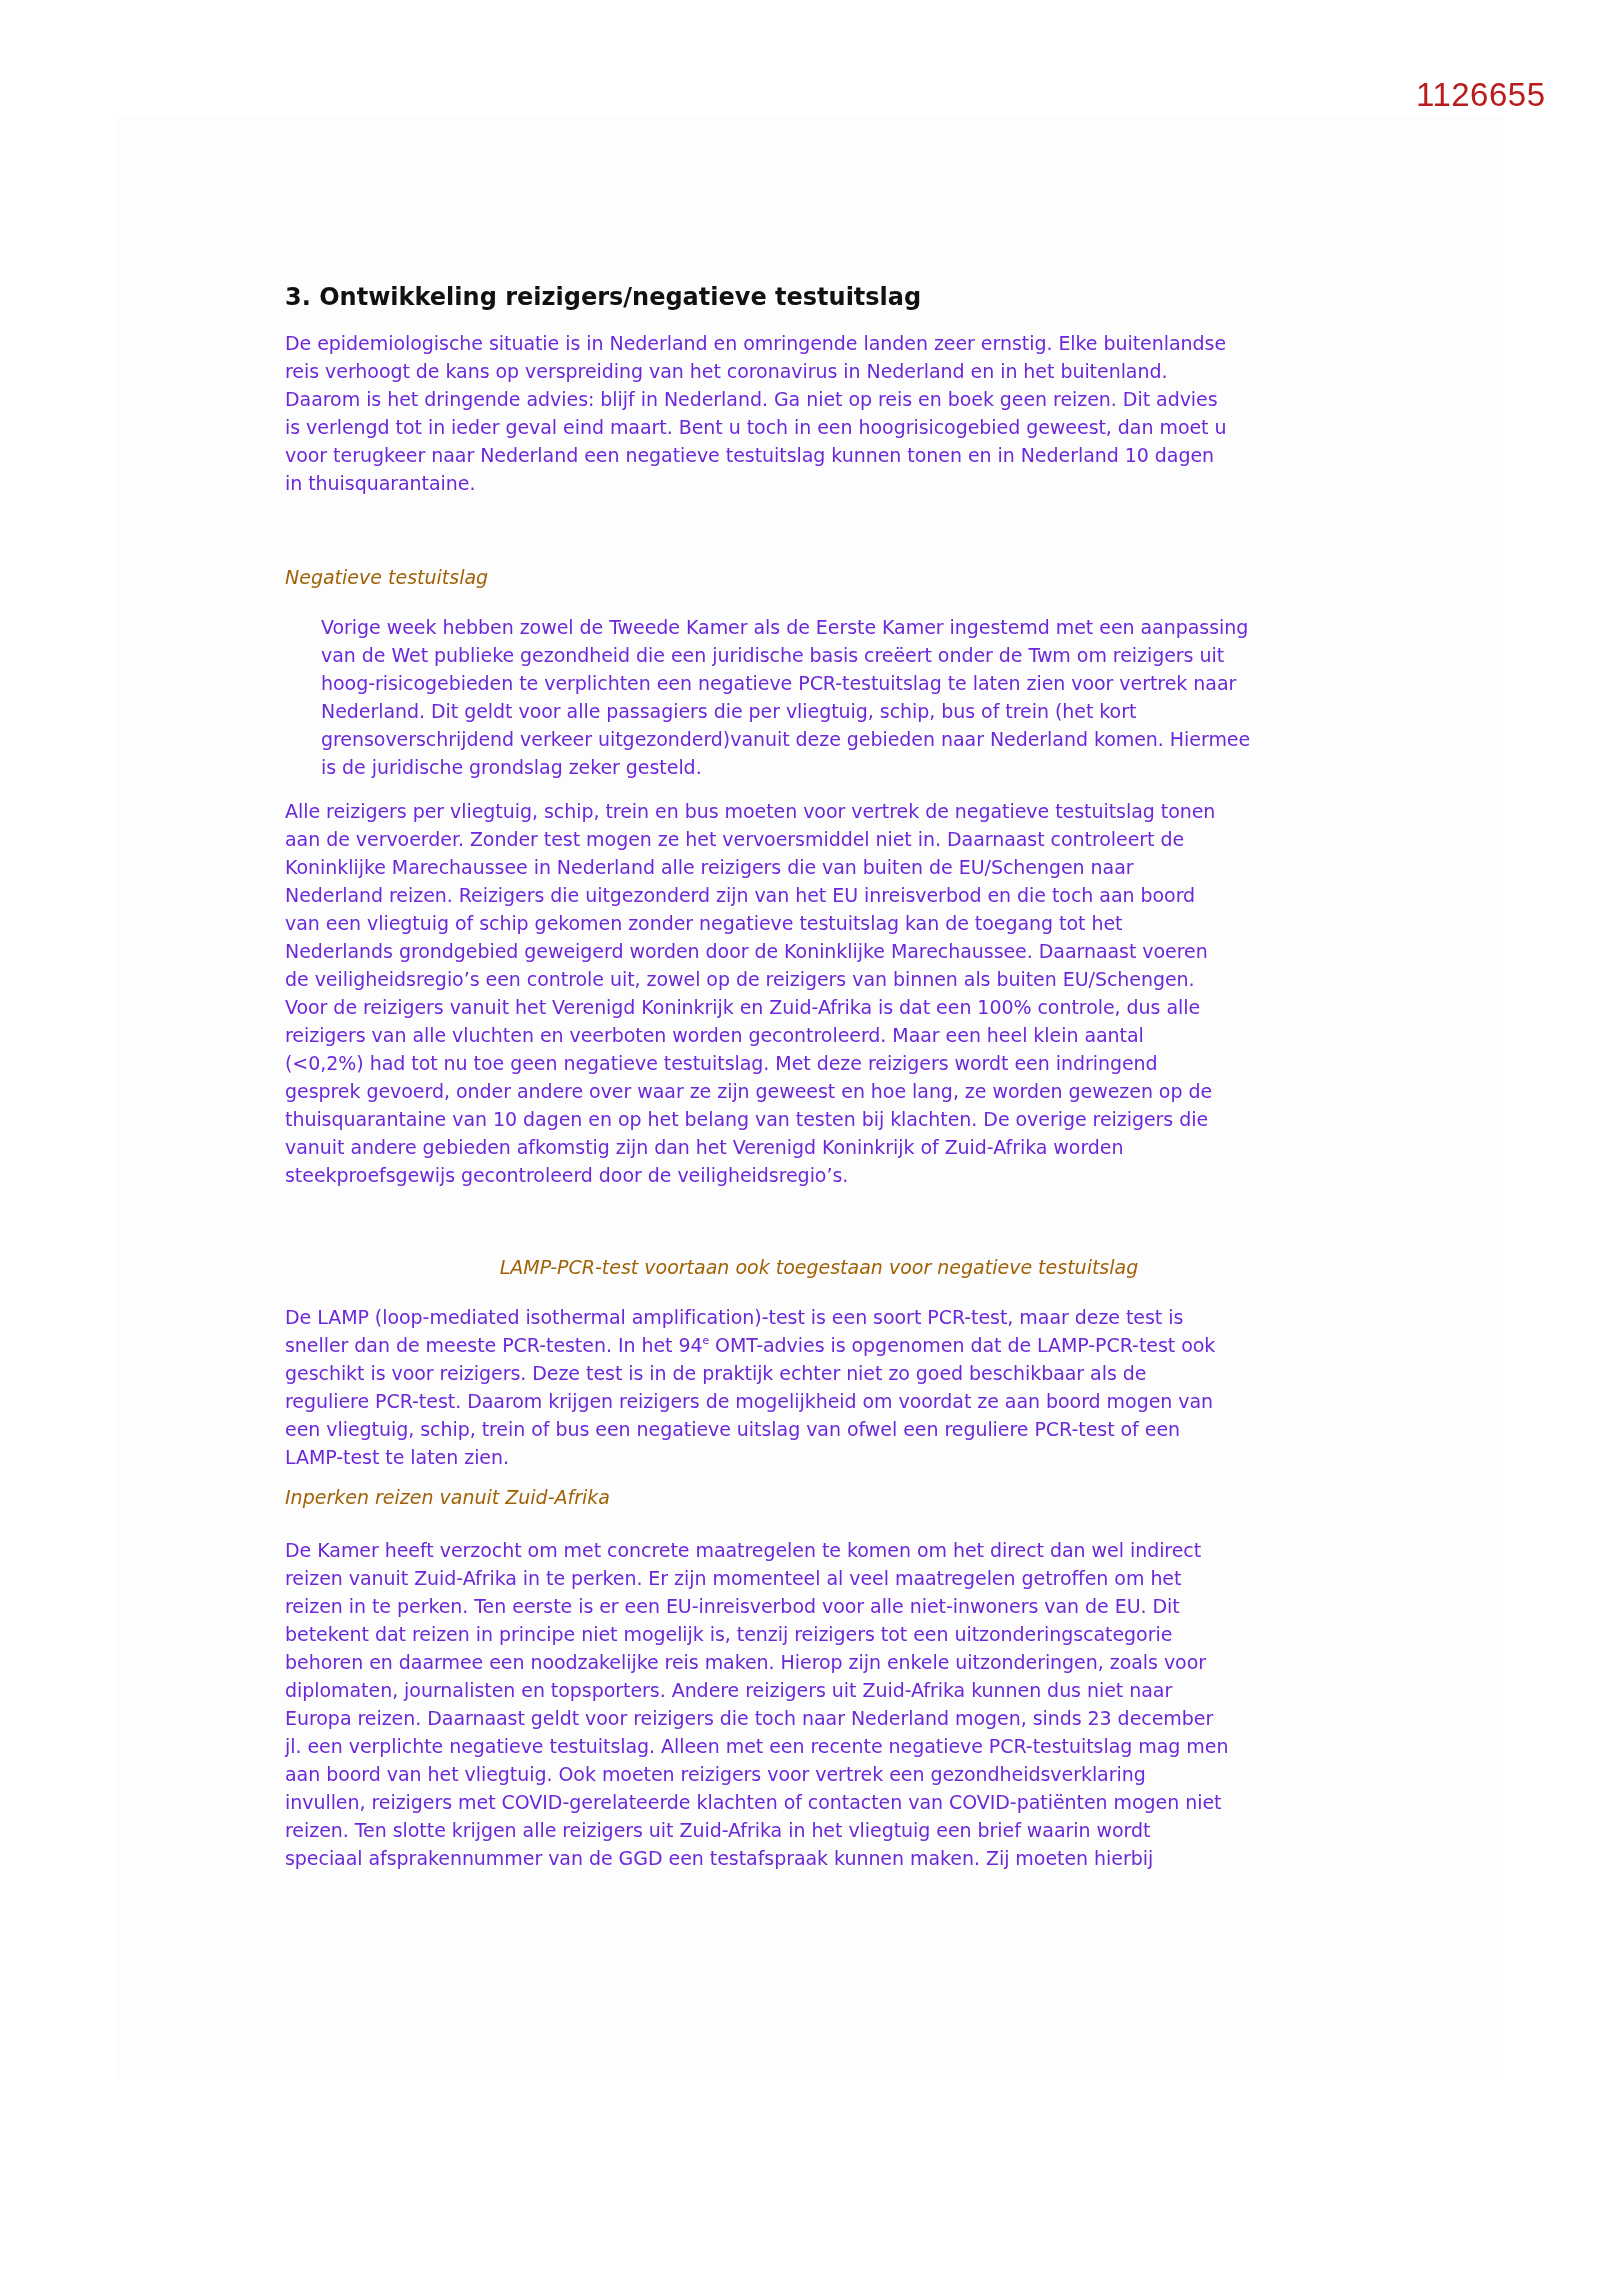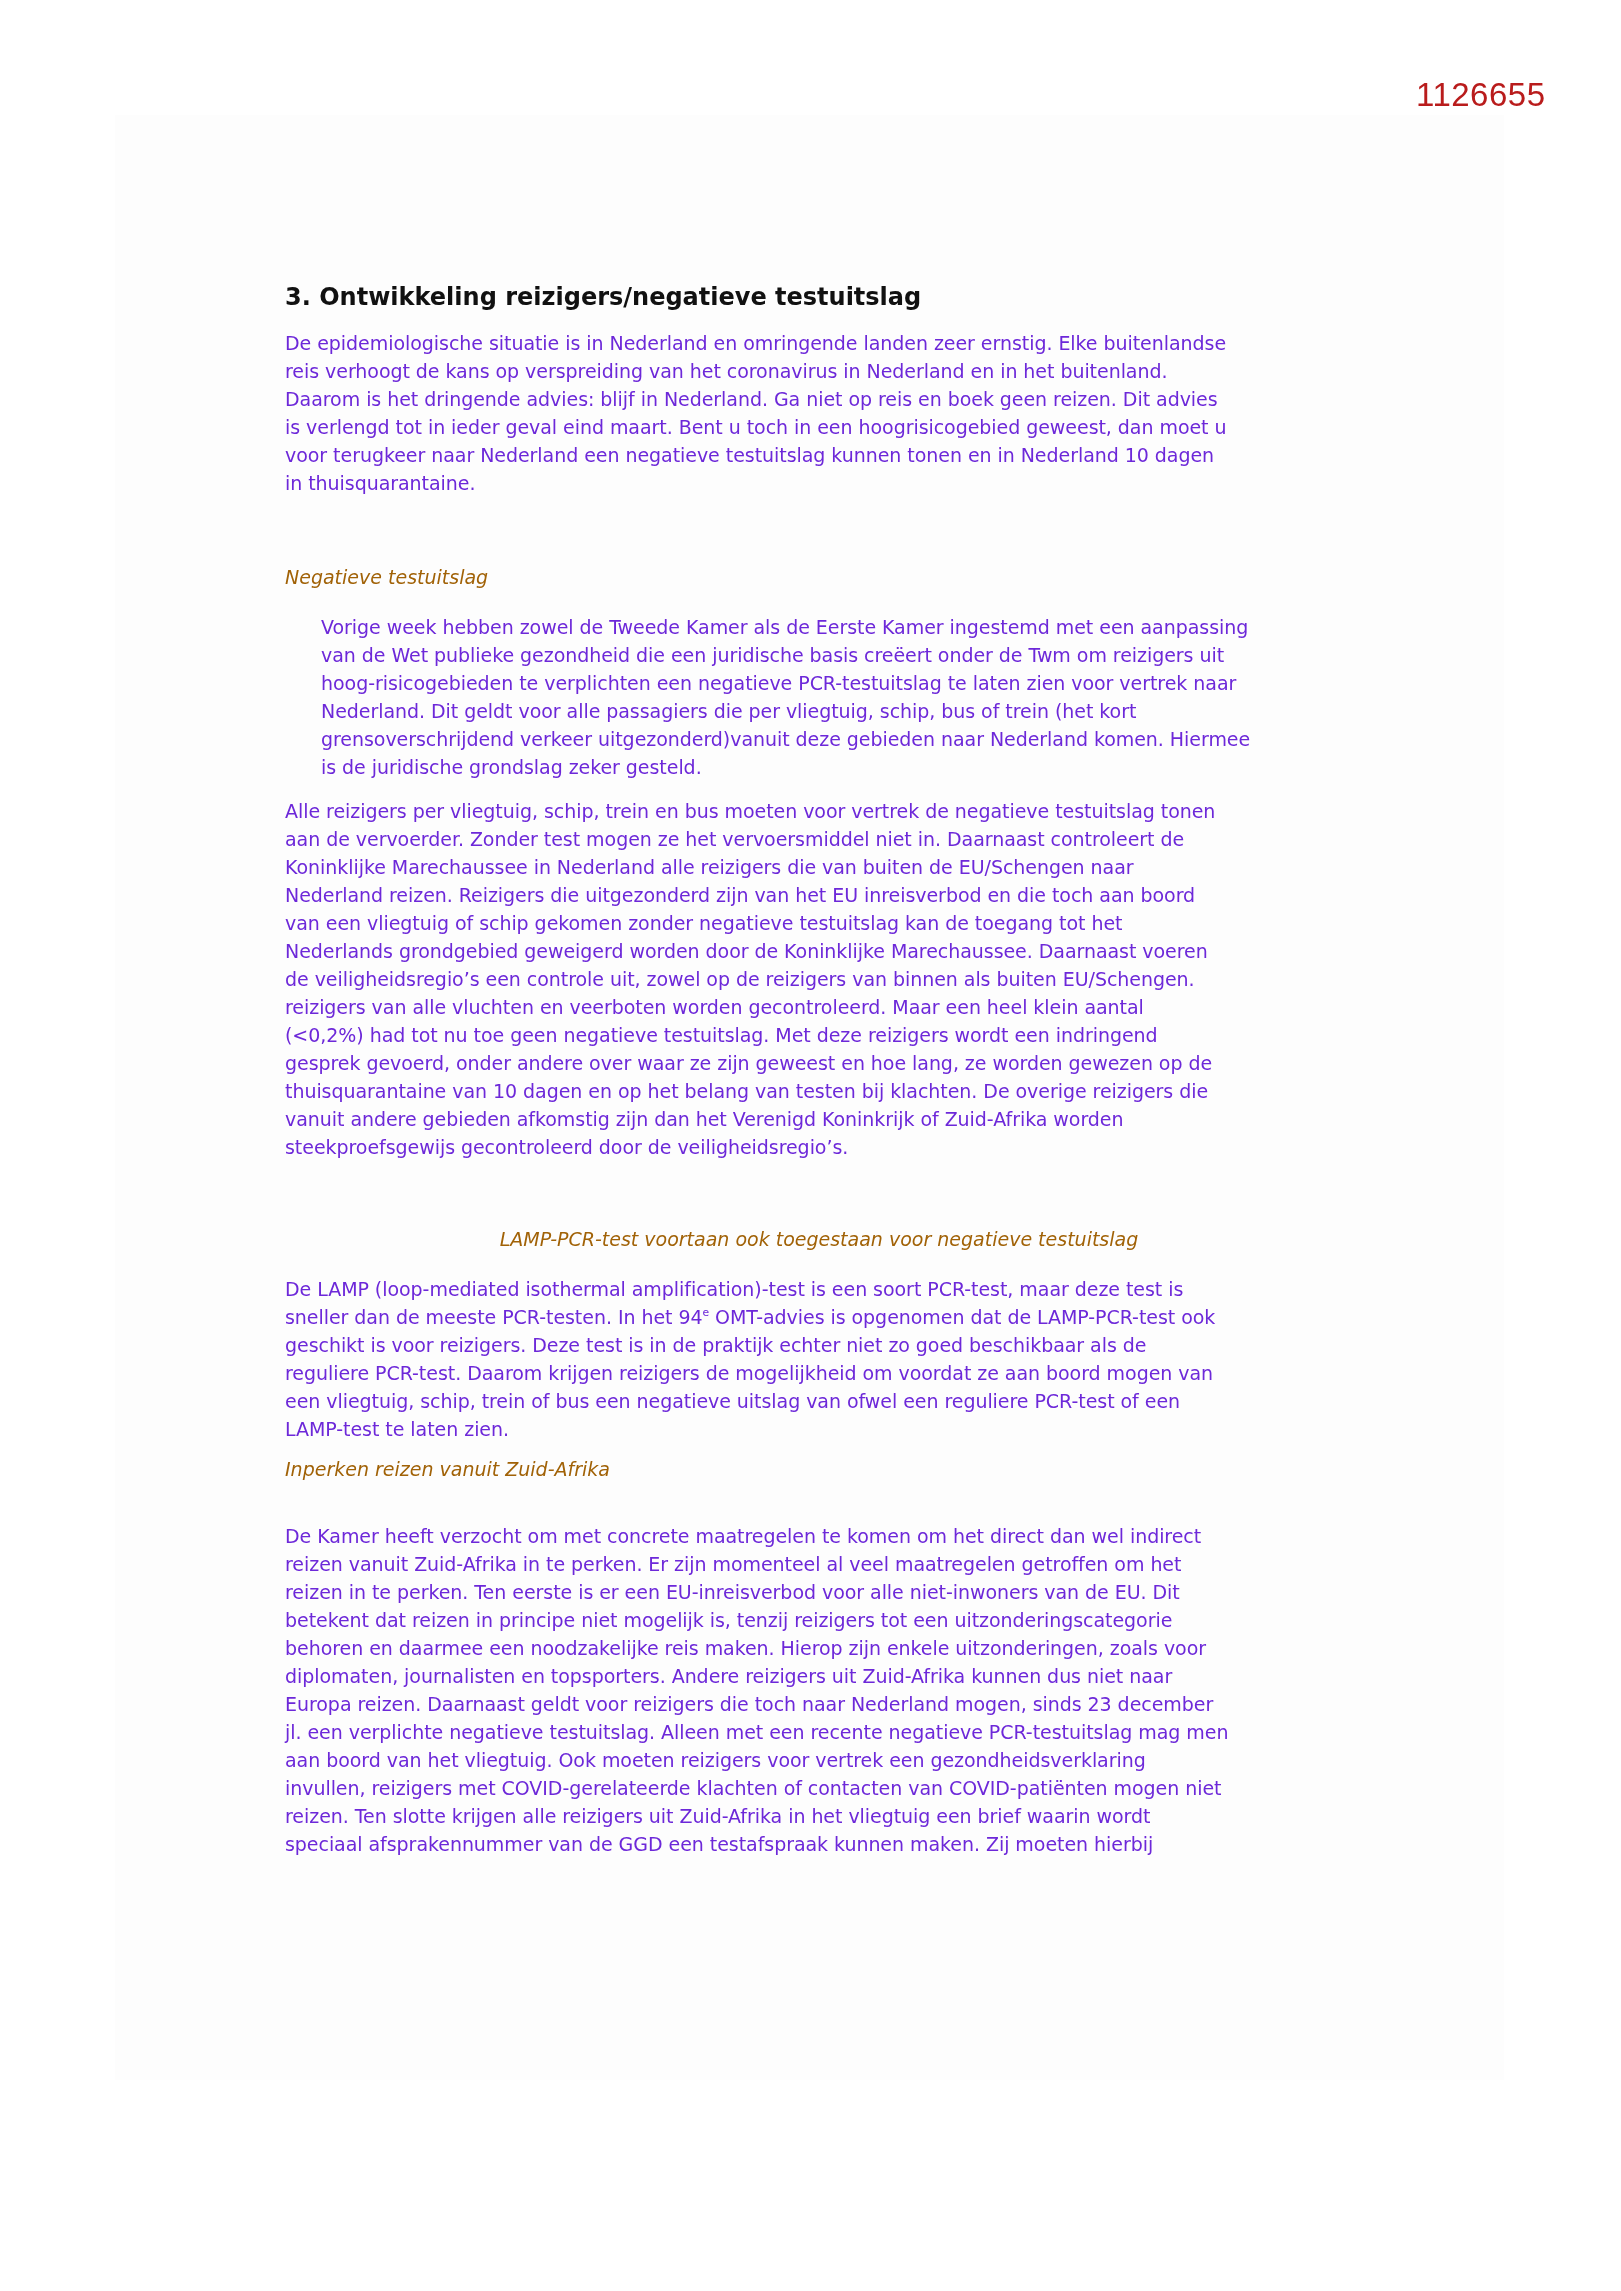--- a/index.html
+++ b/index.html
@@ -67,20 +67,21 @@
   </div>
 
   <div class="p" style="margin-top:15.7px;">
     <span class="line">Alle reizigers per vliegtuig, schip, trein en bus moeten voor vertrek de negatieve testuitslag tonen</span>
     <span class="line">aan de vervoerder. Zonder test mogen ze het vervoersmiddel niet in. Daarnaast controleert de</span>
     <span class="line">Koninklijke Marechaussee in Nederland alle reizigers die van buiten de EU/Schengen naar</span>
     <span class="line">Nederland reizen. Reizigers die uitgezonderd zijn van het EU inreisverbod en die toch aan boord</span>
     <span class="line">van een vliegtuig of schip gekomen zonder negatieve testuitslag kan de toegang tot het</span>
     <span class="line">Nederlands grondgebied geweigerd worden door de Koninklijke Marechaussee. Daarnaast voeren</span>
     <span class="line">de veiligheidsregio’s een controle uit, zowel op de reizigers van binnen als buiten EU/Schengen.</span>
+    <span class="line">Voor de reizigers vanuit het Verenigd Koninkrijk en Zuid-Afrika is dat een 100% controle, dus alle</span>
     <span class="line">reizigers van alle vluchten en veerboten worden gecontroleerd. Maar een heel klein aantal</span>
     <span class="line">(&lt;0,2%) had tot nu toe geen negatieve testuitslag. Met deze reizigers wordt een indringend</span>
     <span class="line">gesprek gevoerd, onder andere over waar ze zijn geweest en hoe lang, ze worden gewezen op de</span>
     <span class="line">thuisquarantaine van 10 dagen en op het belang van testen bij klachten. De overige reizigers die</span>
     <span class="line">vanuit andere gebieden afkomstig zijn dan het Verenigd Koninkrijk of Zuid-Afrika worden</span>
     <span class="line">steekproefsgewijs gecontroleerd door de veiligheidsregio’s.</span>
   </div>
 
   <div class="h2" style="margin-top:65px;text-align:center;">LAMP-PCR-test voortaan ook toegestaan voor negatieve testuitslag</div>
 
@@ -88,21 +89,21 @@
     <span class="line">De LAMP (loop-mediated isothermal amplification)-test is een soort PCR-test, maar deze test is</span>
     <span class="line"><span>sneller dan de meeste PCR-testen. In het 94</span><sup>e</sup><span> OMT-advies is opgenomen dat de LAMP-PCR-test ook</span></span>
     <span class="line">geschikt is voor reizigers. Deze test is in de praktijk echter niet zo goed beschikbaar als de</span>
     <span class="line">reguliere PCR-test. Daarom krijgen reizigers de mogelijkheid om voordat ze aan boord mogen van</span>
     <span class="line">een vliegtuig, schip, trein of bus een negatieve uitslag van ofwel een reguliere PCR-test of een</span>
     <span class="line">LAMP-test te laten zien.</span>
   </div>
 
   <div class="h2" style="margin-top:13.7px;">Inperken reizen vanuit Zuid-Afrika</div>
 
-  <div class="p" style="margin-top:38px;">
+  <div class="p" style="margin-top:24px;">
     <span class="line">De Kamer heeft verzocht om met concrete maatregelen te komen om het direct dan wel indirect</span>
     <span class="line">reizen vanuit Zuid-Afrika in te perken. Er zijn momenteel al veel maatregelen getroffen om het</span>
     <span class="line">reizen in te perken. Ten eerste is er een EU-inreisverbod voor alle niet-inwoners van de EU. Dit</span>
     <span class="line">betekent dat reizen in principe niet mogelijk is, tenzij reizigers tot een uitzonderingscategorie</span>
     <span class="line">behoren en daarmee een noodzakelijke reis maken. Hierop zijn enkele uitzonderingen, zoals voor</span>
     <span class="line">diplomaten, journalisten en topsporters. Andere reizigers uit Zuid-Afrika kunnen dus niet naar</span>
     <span class="line">Europa reizen. Daarnaast geldt voor reizigers die toch naar Nederland mogen, sinds 23 december</span>
     <span class="line">jl. een verplichte negatieve testuitslag. Alleen met een recente negatieve PCR-testuitslag mag men</span>
     <span class="line">aan boord van het vliegtuig. Ook moeten reizigers voor vertrek een gezondheidsverklaring</span>
     <span class="line">invullen, reizigers met COVID-gerelateerde klachten of contacten van COVID-patiënten mogen niet</span>

